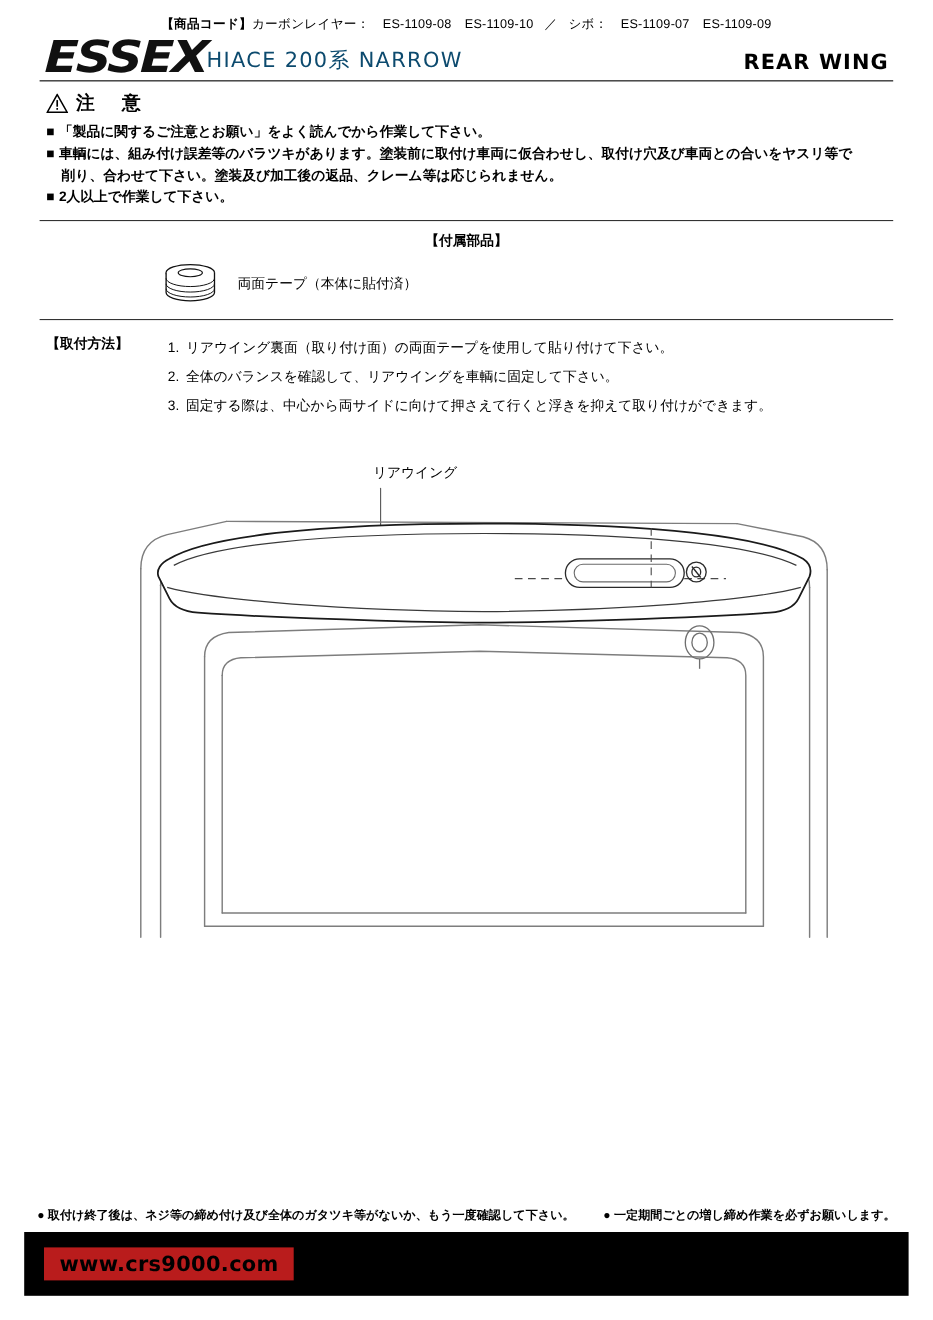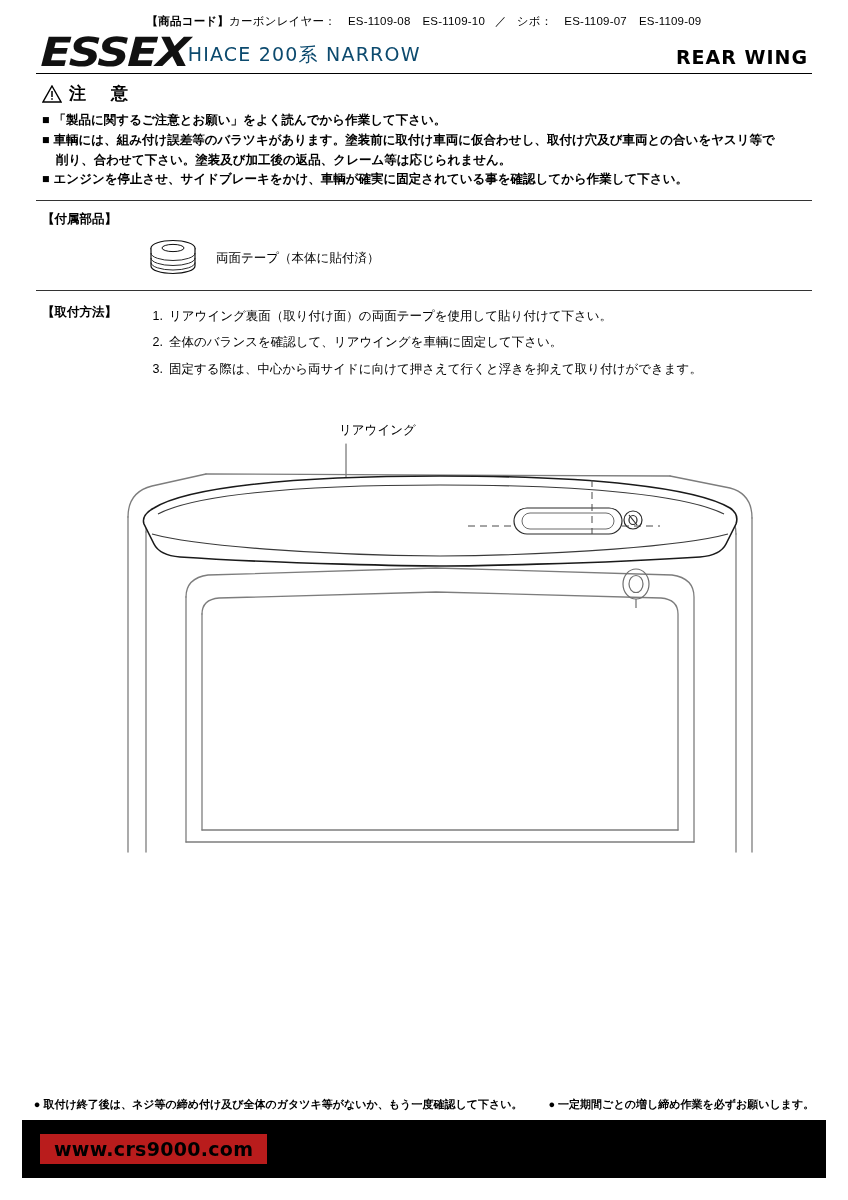--- a/index.html
+++ b/index.html
@@ -117,20 +117,21 @@
   .caution li .sq { margin-right: 4px; }
   .caution li.indent2 { padding-left: 14px; }
 
   
   .section {
     padding: 10px 6px 10px 6px;
   }
   .sect-label {
     font-size: 12.5px;
     font-weight: bold;
+    text-align: center;
   }
   .parts-row {
     display: flex;
     align-items: center;
     gap: 8px;
     margin-top: 8px;
     padding-left: 96px;
   }
   .tape-icon { width: 70px; height: 44px; }
   .parts-text { font-size: 12.5px; }
@@ -256,21 +257,21 @@
           <rect x="9.25" y="6" width="1.5" height="6" fill="#000"></rect>
           <rect x="9.25" y="13.2" width="1.5" height="1.6" fill="#000"></rect>
         </svg>
       </span>
       <span>注　意</span>
     </div>
     <ul>
       <li><span class="sq">■</span><span>「製品に関するご注意とお願い」をよく読んでから作業して下さい。</span></li>
       <li><span class="sq">■</span><span>車輌には、組み付け誤差等のバラツキがあります。塗装前に取付け車両に仮合わせし、取付け穴及び車両との合いをヤスリ等で</span></li>
       <li class="indent2"><span>削り、合わせて下さい。塗装及び加工後の返品、クレーム等は応じられません。</span></li>
-      <li><span class="sq">■</span><span>エンジンを停止させ、サイドブレーキをかけ、車輌が確実に固定されている事を確認してから作業して下さい。</span></li>
+      <li><span class="sq">■</span><span>2人以上で作業して下さい。</span></li>
     </ul>
   </div>
   <hr class="thin">
 
   <div class="section">
     <div class="sect-label">【付属部品】</div>
     <div class="parts-row">
       <span class="tape-icon">
         <svg width="70" height="44" viewBox="0 0 70 44">
           <ellipse cx="35" cy="12" rx="22" ry="7.5" fill="#ffffff" stroke="#111" stroke-width="1.2"></ellipse>

